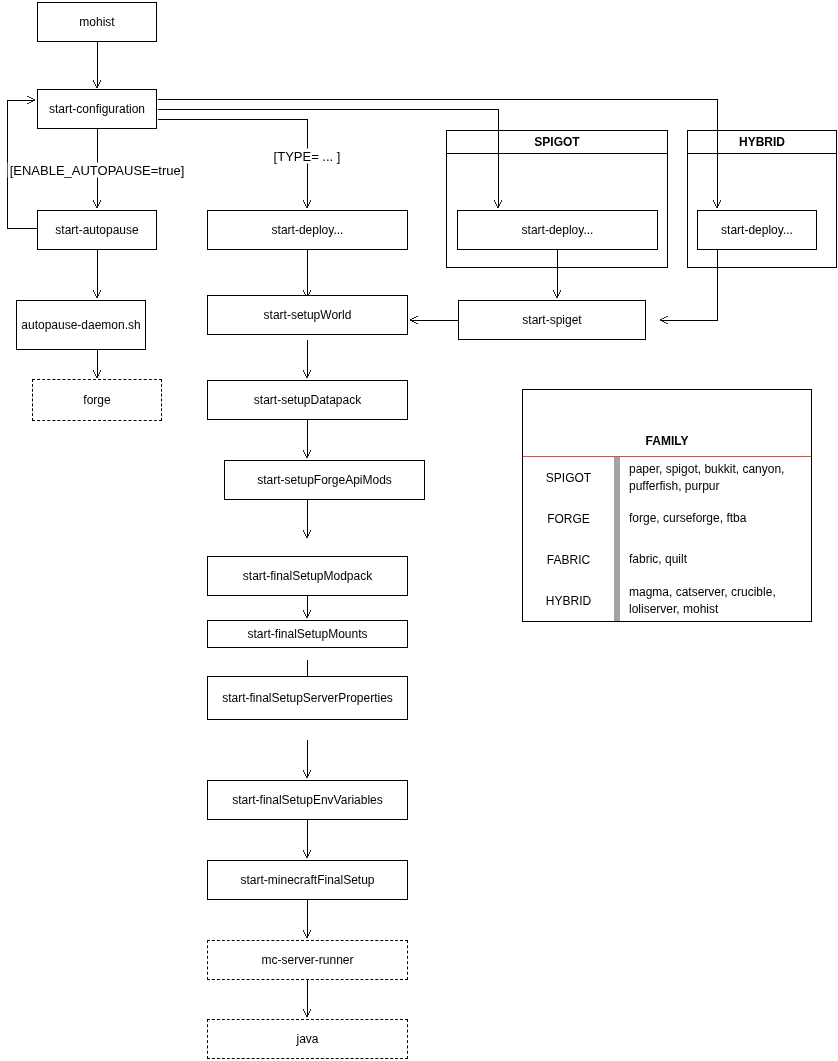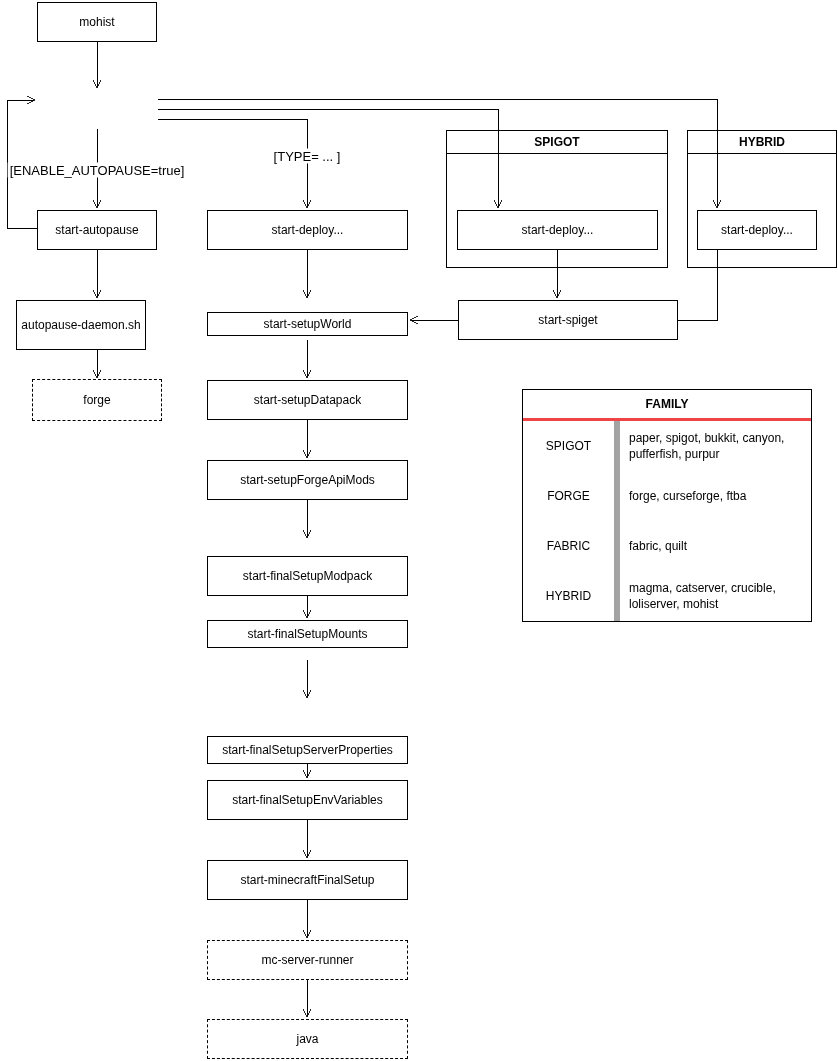--- a/index.html
+++ b/index.html
@@ -72,26 +72,27 @@
     border: 1px solid #000000;
     background: #ffffff;
     display: flex;
     flex-direction: column;
     z-index: 3;
   }
   .family-table-header {
     flex: none;
     height: 31px;
     box-sizing: border-box;
-    border-bottom: 3px solid #ef4444;
+    border-bottom: 1px solid #ef4444;
     display: flex;
     align-items: center;
     justify-content: center;
     font-size: 12px;
     font-weight: bold;
+    margin-top: 36px;
   }
   .family-table-body { flex: 1; display: flex; flex-direction: column; }
   .family-row { flex: 1; display: flex; }
   .family-cell-name {
     flex: none;
     width: 91px;
     display: flex;
     align-items: center;
     justify-content: center;
     font-size: 12px;
@@ -145,39 +146,40 @@
     <path d="M307,980 L307,1016" marker-end="url(#arrow)"></path>
     <path d="M557,250 L557,297" marker-end="url(#arrow)"></path>
     <path d="M717,250 L717,320 L661,320" marker-end="url(#arrow)"></path>
     <path d="M458,320 L411,320" marker-end="url(#arrow)"></path>
   </svg>
 
   <div class="edge-label" style="left:97px; top:170px">[ENABLE_AUTOPAUSE=true]</div>
   <div class="edge-label" style="left:307px; top:156px">[TYPE= ... ]</div>
 
   <div class="node" style="left:37px; top:2px; width:120px; height:40px">mohist</div>
+  <div class="node" style="left:37px; top:89px; width:120px; height:40px">start-configuration</div>
   <div class="node" style="left:37px; top:210px; width:120px; height:40px">start-autopause</div>
   <div class="node" style="left:16px; top:300px; width:130px; height:50px">autopause-daemon.sh</div>
   <div class="node dashed" style="left:32px; top:379px; width:130px; height:42px">forge</div>
 
   <div class="node" style="left:207px; top:210px; width:201px; height:40px">start-deploy...</div>
-  <div class="node" style="left:207px; top:312px; width:201px; height:24px">start-setupWorld</div>
+  <div class="node" style="left:207px; top:295px; width:201px; height:40px">start-setupWorld</div>
   <div class="node" style="left:207px; top:380px; width:201px; height:40px">start-setupDatapack</div>
-  <div class="node" style="left:207px; top:460px; width:201px; height:40px">start-setupForgeApiMods</div>
+  <div class="node" style="left:224px; top:460px; width:201px; height:40px">start-setupForgeApiMods</div>
   <div class="node" style="left:207px; top:556px; width:201px; height:40px">start-finalSetupModpack</div>
   <div class="node" style="left:207px; top:620px; width:201px; height:28px">start-finalSetupMounts</div>
-  <div class="node" style="left:207px; top:736px; width:201px; height:28px">start-finalSetupServerProperties</div>
+  <div class="node" style="left:207px; top:676px; width:201px; height:44px">start-finalSetupServerProperties</div>
   <div class="node" style="left:207px; top:780px; width:201px; height:40px">start-finalSetupEnvVariables</div>
   <div class="node" style="left:207px; top:860px; width:201px; height:40px">start-minecraftFinalSetup</div>
   <div class="node dashed" style="left:207px; top:940px; width:201px; height:40px">mc-server-runner</div>
   <div class="node dashed" style="left:207px; top:1019px; width:201px; height:40px">java</div>
 
   <div class="node" style="left:457px; top:210px; width:201px; height:40px">start-deploy...</div>
   <div class="node" style="left:697px; top:210px; width:120px; height:40px">start-deploy...</div>
-  <div class="node" style="left:458px; top:300px; width:220px; height:40px">start-spiget</div>
+  <div class="node" style="left:458px; top:300px; width:188px; height:40px">start-spiget</div>
 
   <div class="family-table">
     <div class="family-table-header">FAMILY</div>
     <div class="family-table-body">
       <div class="family-row">
         <div class="family-cell-name">SPIGOT</div>
         <div class="family-cell-members">paper, spigot, bukkit, canyon, pufferfish, purpur</div>
       </div>
       <div class="family-row">
         <div class="family-cell-name">FORGE</div>

